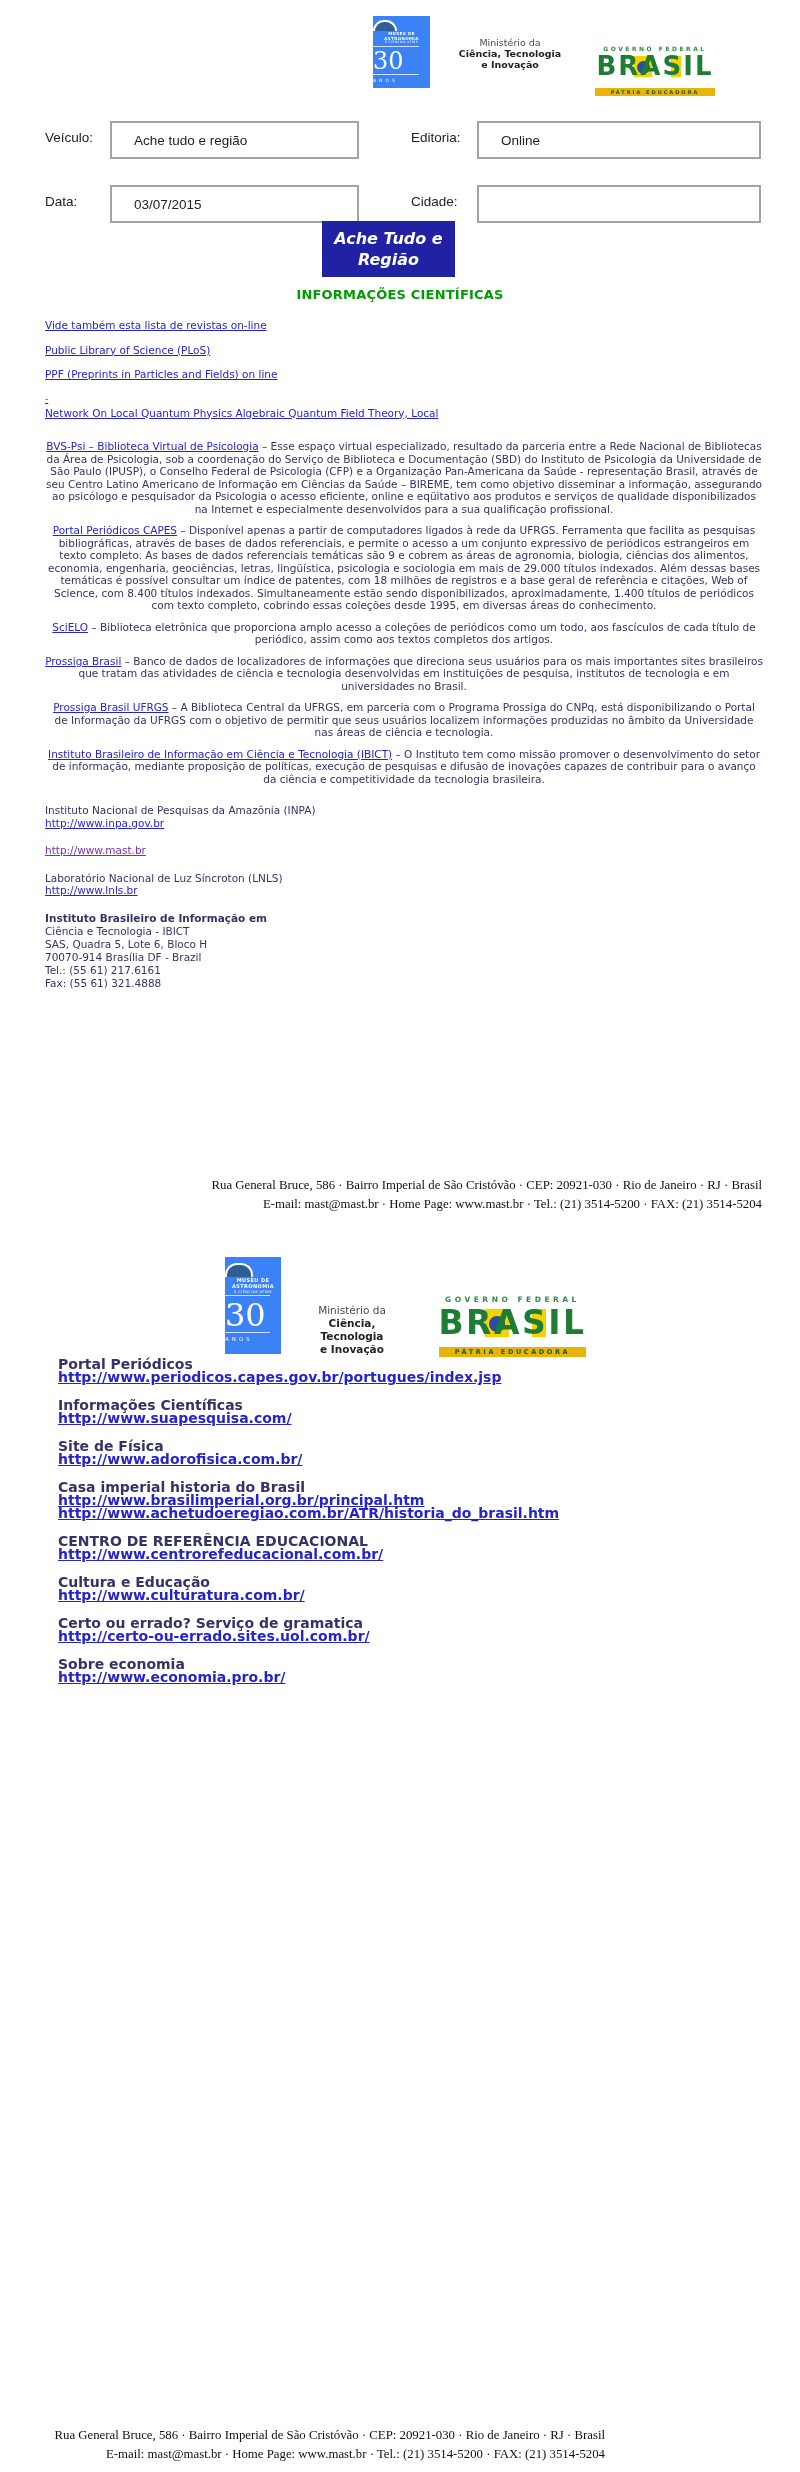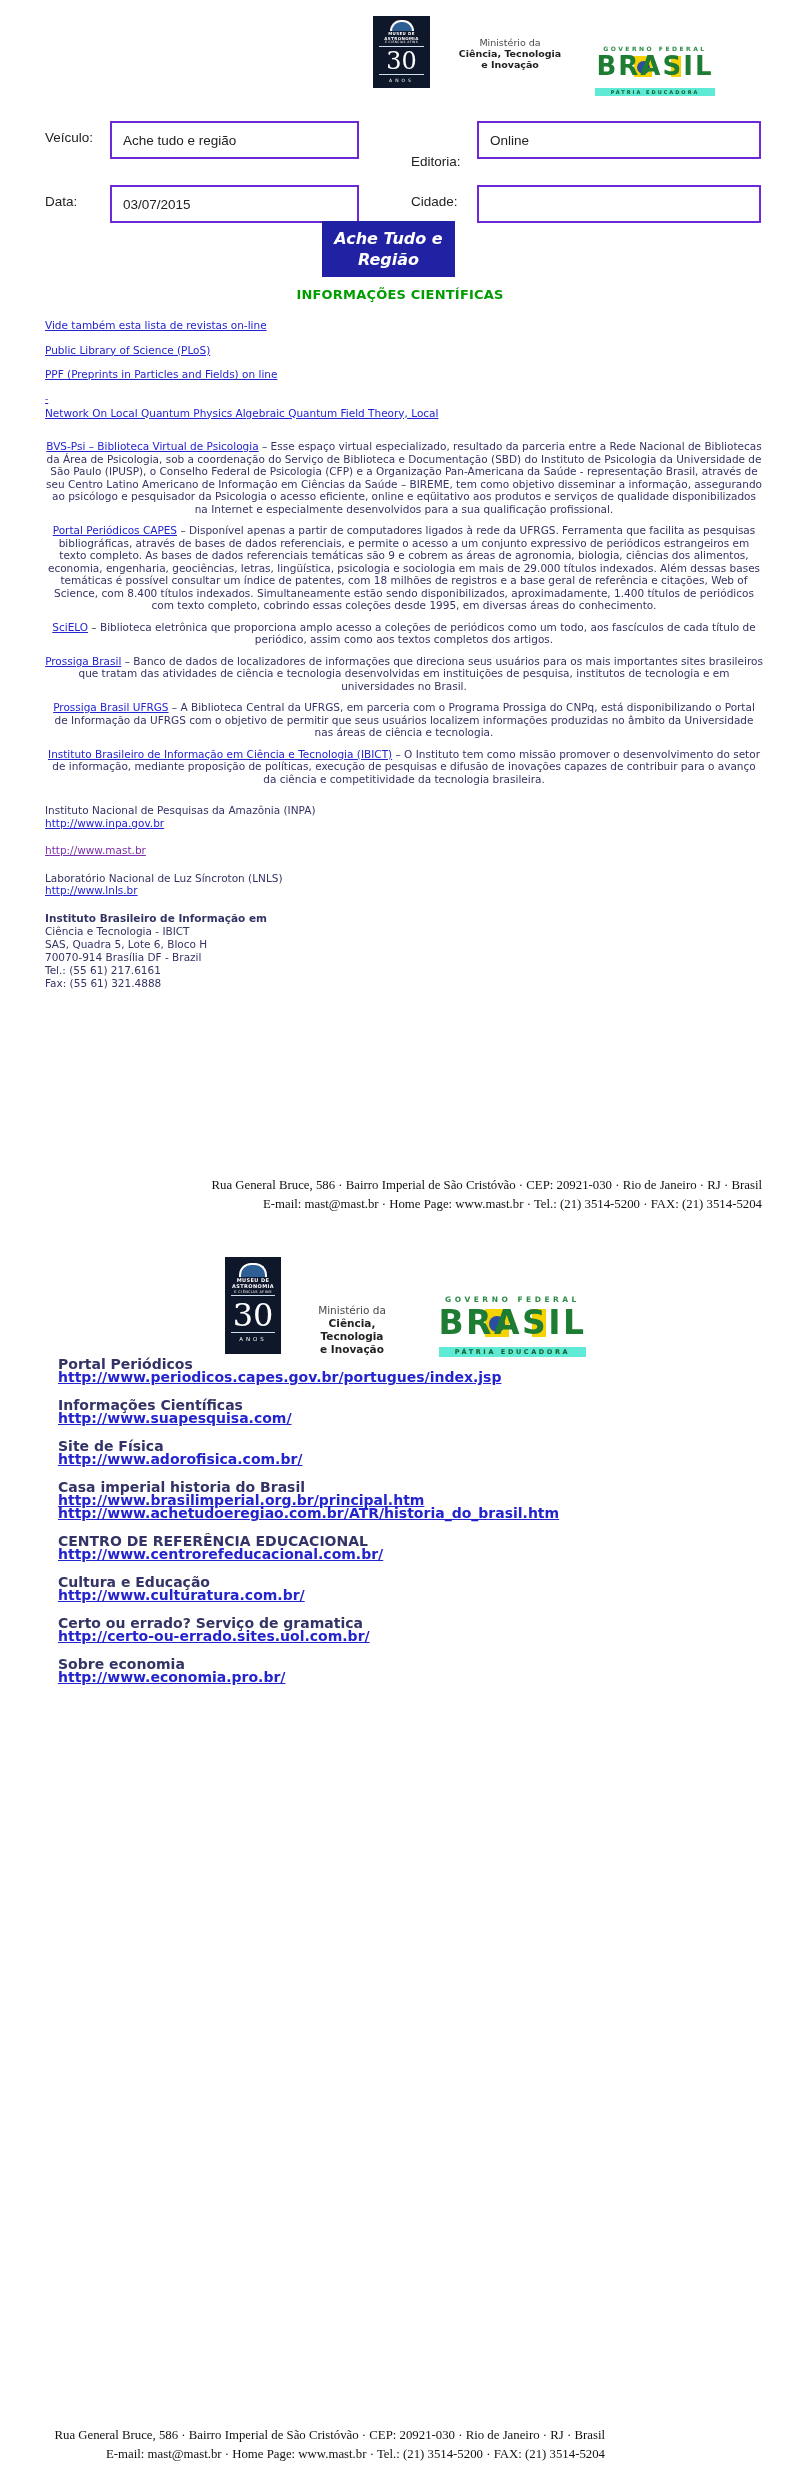--- a/index.html
+++ b/index.html
@@ -1,21 +1,21 @@
 <!DOCTYPE html>
 <html><head>
 <meta charset="utf-8">
 <style>
   html,body{margin:0;padding:0;background:#ffffff;}
   .page{position:relative;width:800px;height:2472px;background:#fff;overflow:hidden;
         font-family:"DejaVu Sans",sans-serif;}
 
   
-  .mast-logo{position:absolute;background:#0f172a;color:#fff;display:flex;flex-direction:column;
-             align-items:center;box-sizing:border-box;}
+  .mast-logo{position:absolute;background:#3b82f6;color:#fff;display:flex;flex-direction:column;
+             box-sizing:border-box;}
   .mast1{left:373px;top:16px;width:57px;height:72px;padding-top:4px;}
   .mast2{left:225px;top:1257px;width:56px;height:97px;padding-top:6px;}
   .dome{border:2px solid #fff;border-bottom:none;border-radius:12px 12px 0 0;background:#2e5f94;}
   .mast1 .dome{width:20px;height:9px;}
   .mast2 .dome{width:24px;height:12px;}
   .mline{font-weight:bold;letter-spacing:.4px;text-align:center;line-height:1.25;}
   .mast1 .mline{font-size:4px;}
   .mast2 .mline{font-size:5px;}
   .mline.tiny{font-weight:normal;}
   .mast1 .mline.tiny{font-size:3px;}
@@ -42,31 +42,31 @@
   .brname{position:relative;font-weight:bold;color:#1e7d33;line-height:1;display:inline-block;}
   .br1 .brname{font-size:26px;letter-spacing:2px;margin-top:1px;}
   .br2 .brname{font-size:33px;letter-spacing:2.5px;margin-top:2px;}
   .brname .txt{position:relative;z-index:2;}
   .patch{position:absolute;background:#f6d300;z-index:0;top:10%;bottom:6%;}
   .br1 .patchA{left:37px;width:18px;}  .br1 .patchI{left:74px;width:10px;}
   .br2 .patchA{left:47px;width:24px;}  .br2 .patchI{left:94px;width:14px;}
   .globe{position:absolute;border-radius:50%;background:#2b4ea0;z-index:1;}
   .br1 .globe{left:40px;top:8px;width:13px;height:13px;}
   .br2 .globe{left:51px;top:10px;width:16px;height:16px;}
-  .patria{display:inline-block;font-weight:bold;color:#145c28;background:#5eead4;padding:1px 16px;}
+  .patria{display:inline-block;font-weight:bold;color:#145c28;background:#eab308;padding:1px 16px;}
   .br1 .patria{font-size:5px;letter-spacing:2px;margin-top:2px;}
   .br2 .patria{font-size:6.5px;letter-spacing:2.6px;margin-top:3px;}
 
   
   .flabel{position:absolute;font-family:"Liberation Sans",sans-serif;font-size:13.5px;color:#222;}
-  .fbox{position:absolute;border:2px solid #6d28d9;background:#fff;box-sizing:border-box;
-        display:flex;align-items:center;padding-left:11px;
+  .fbox{position:absolute;border:2px solid #a3a3a3;background:#fff;box-sizing:border-box;
+        display:flex;align-items:center;padding-left:22px;
         font-family:"Liberation Sans",sans-serif;font-size:13.5px;color:#222;text-align:right;}
   .lab-veiculo{left:45px;top:130px;}   .box-veiculo{left:110px;top:121px;width:249px;height:38px;}
-  .lab-editoria{left:411px;top:130px;margin-top:24px;} .box-editoria{left:477px;top:121px;width:284px;height:38px;}
+  .lab-editoria{left:411px;top:130px;} .box-editoria{left:477px;top:121px;width:284px;height:38px;}
   .lab-data{left:45px;top:194px;}      .box-data{left:110px;top:185px;width:249px;height:38px;}
   .lab-cidade{left:411px;top:194px;}   .box-cidade{left:477px;top:185px;width:284px;height:38px;}
 
   
   .banner{position:absolute;left:322px;top:221px;width:133px;height:56px;background:#2121a3;
           color:#fff;font-weight:bold;font-style:italic;font-size:16px;line-height:21px;
           text-align:center;box-sizing:border-box;padding-top:7px;}
   .sec-title{position:absolute;left:0;top:287px;width:800px;text-align:center;
              color:#009c00;font-weight:bold;font-size:13px;letter-spacing:.2px;}
 

